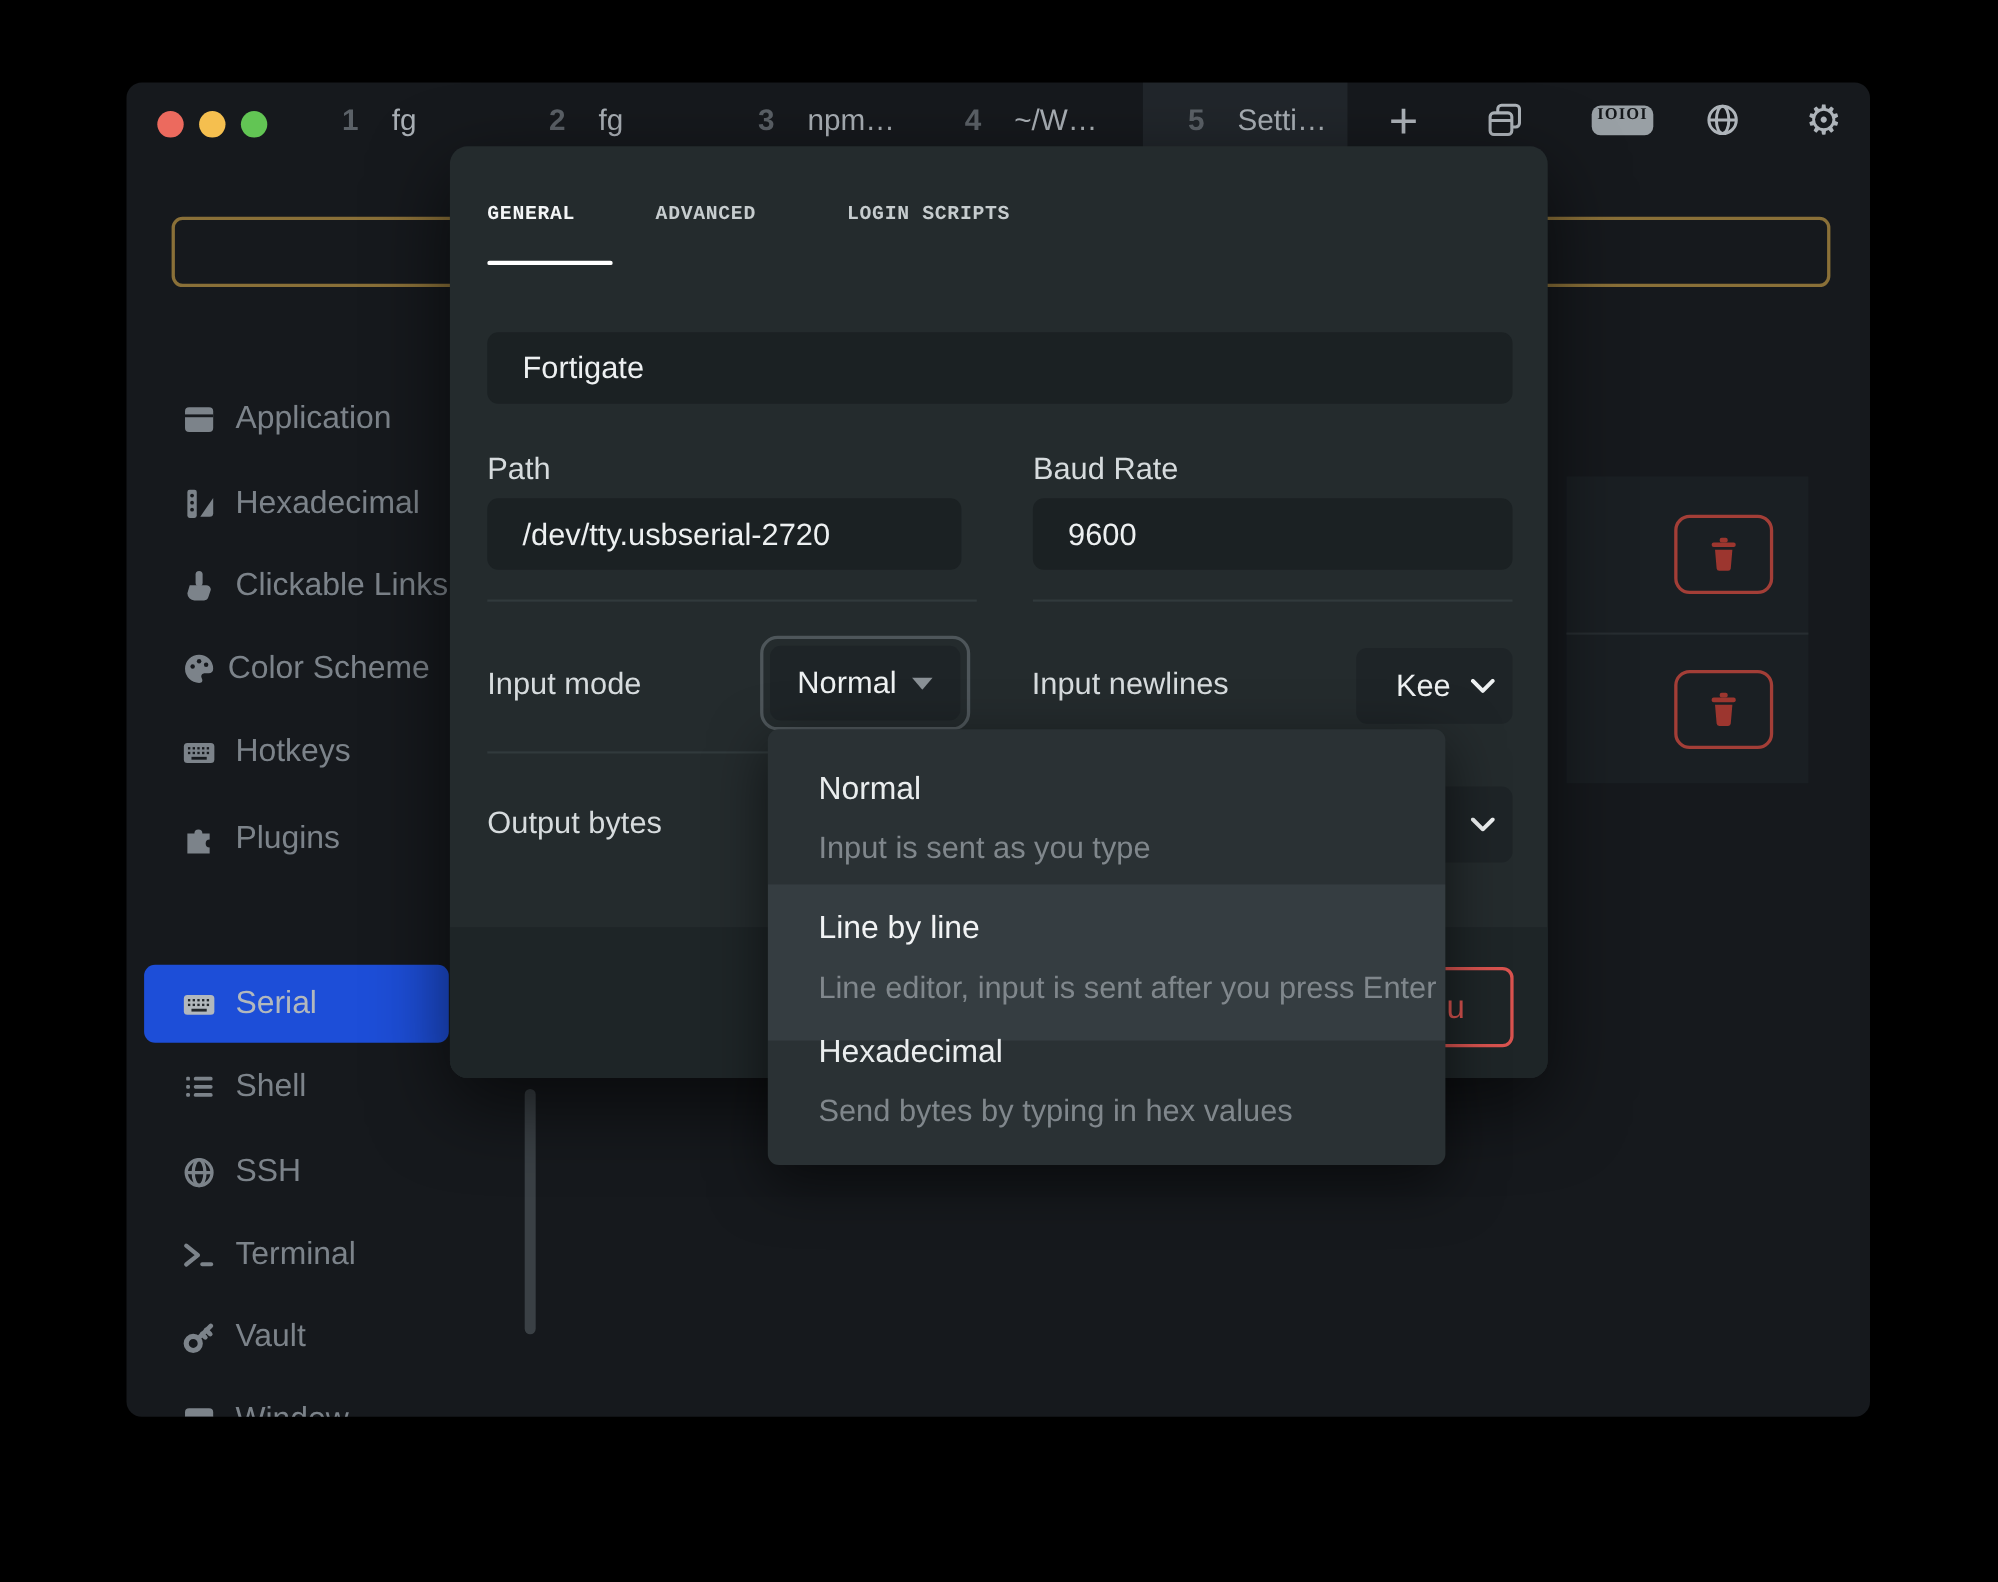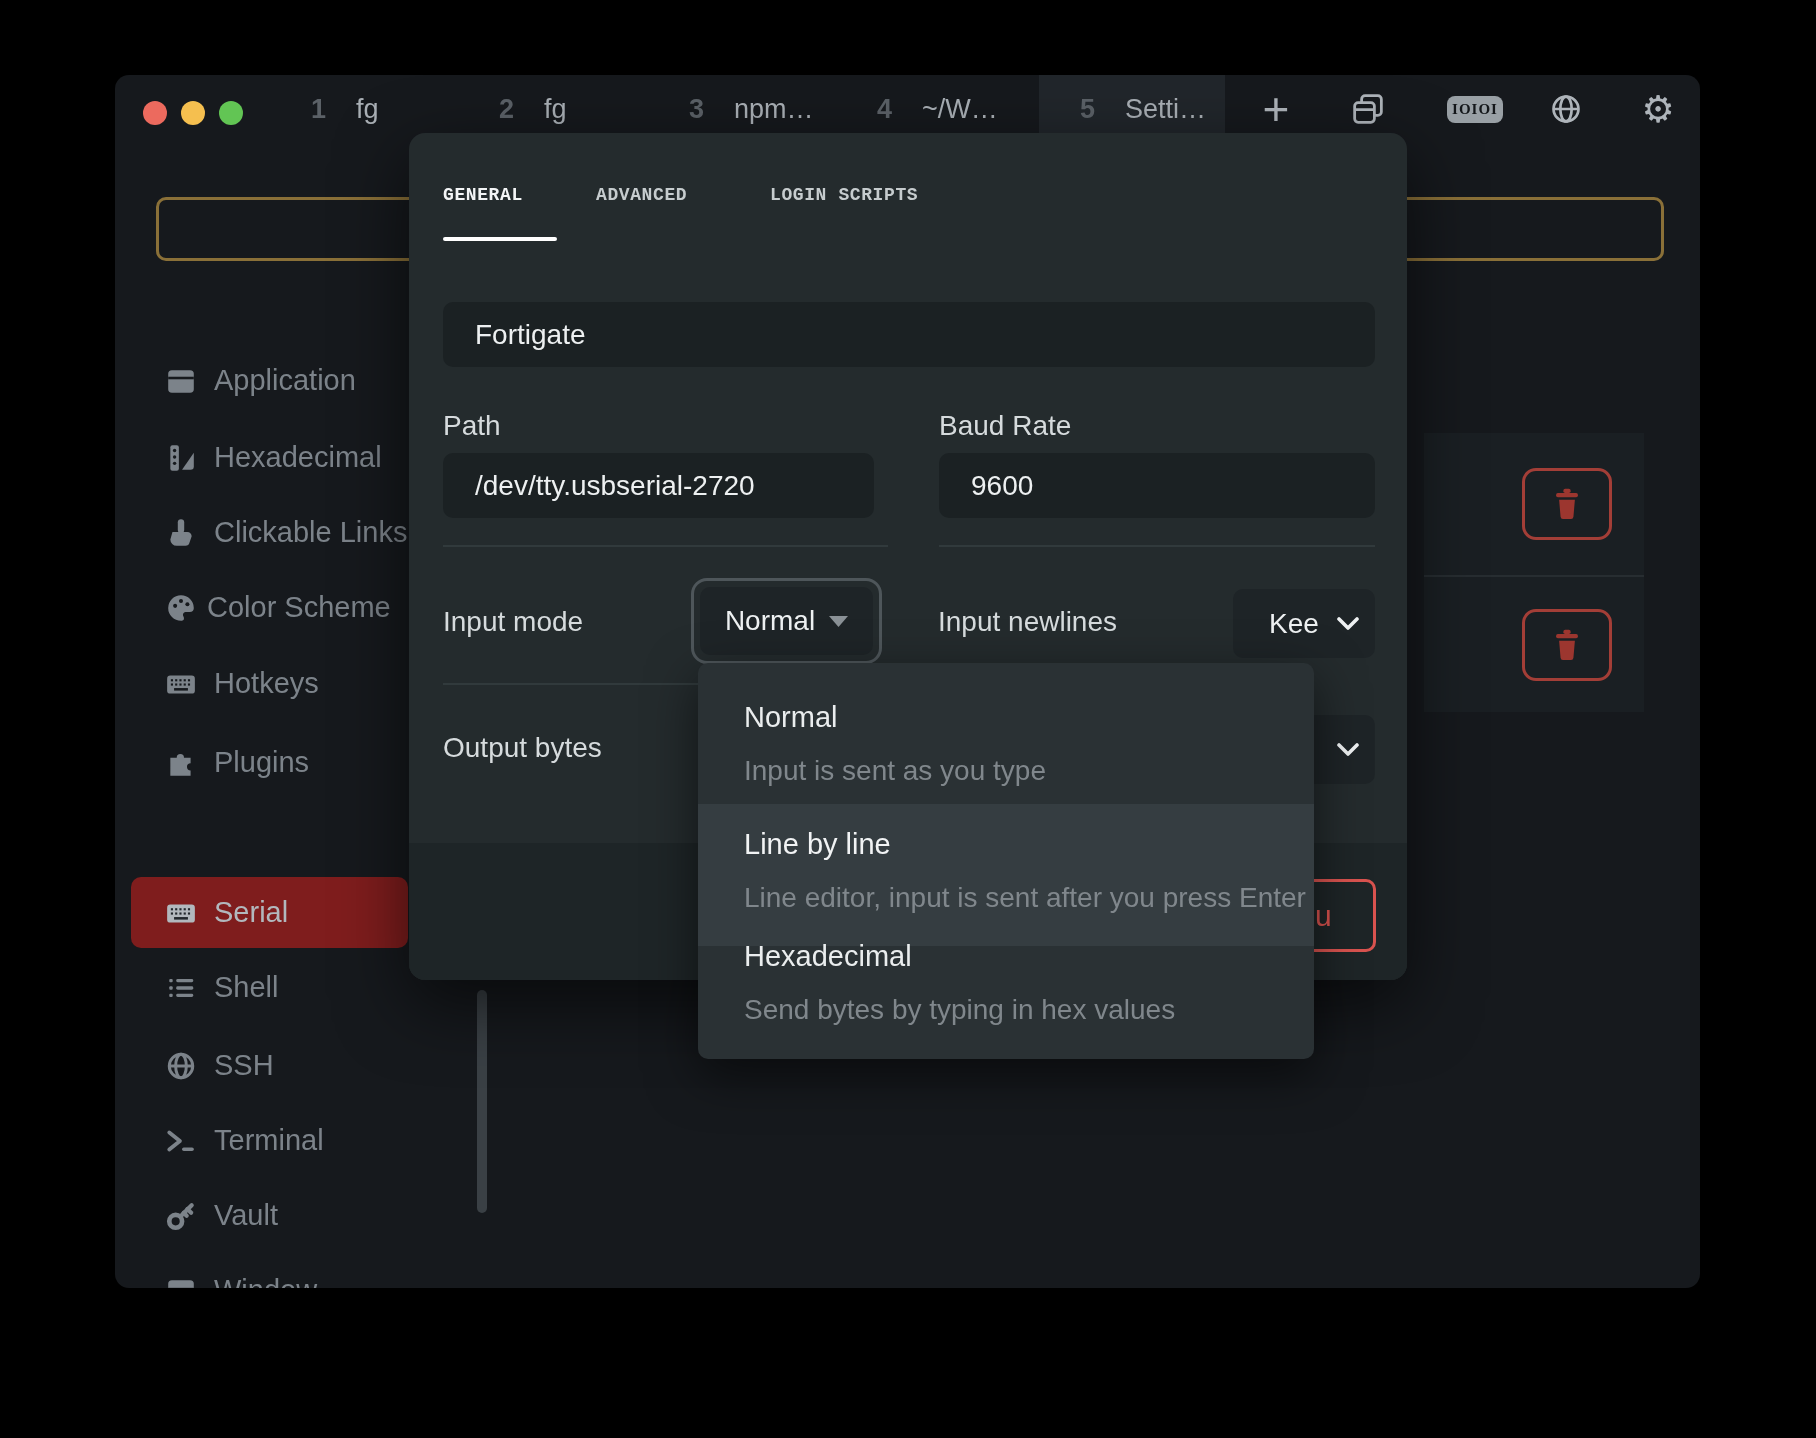--- a/index.html
+++ b/index.html
@@ -15,21 +15,21 @@
   .titlebar { position:absolute; left:0; top:0; width:100%; height:68px; }
   .tl { position:absolute; top:26px; width:24px; height:24px; border-radius:50%; }
   .tab { position:absolute; top:0; height:68px; display:flex; align-items:center; gap:30px;
          font-size:27px; }
   .tab .tnum { color:#5b6167; font-weight:700; }
   .tab .tlabel { color:#a9afb5; }
   .tab.active { background:#21262b; }
   .tbicon { position:absolute; top:0; height:68px; display:flex; align-items:center;
             justify-content:center; color:#aeb4ba; }
   .serial-badge { position:absolute; top:21px; width:56px; height:27px; background:#99a0a5;
-                  border-radius:8px; display:flex; align-items:center; justify-content:center;
+                  border-radius:8px; display:flex; align-items:flex-start; justify-content:center;
                   font-family:"Liberation Serif", serif; font-weight:700; font-size:15px;
                   letter-spacing:1px; color:#14171a; }
   .gear-glyph { font-family:"DejaVu Sans", sans-serif; font-size:37px; }
   .plus-glyph { font-size:46px; font-weight:300; line-height:0; }
 
   
   .orange-box { position:absolute; left:41px; top:122px; width:1508px; height:64px;
                 border:3px solid #8a7038; border-radius:10px; }
   .rows-panel { position:absolute; left:1309px; top:358px; width:220px; height:279px;
                 background:#1a1f23; }
@@ -37,21 +37,21 @@
   .trash-btn { position:absolute; left:98px; width:90px; height:72px;
                border:3px solid #a33e37; border-radius:14px; background:transparent;
                display:flex; align-items:center; justify-content:center; color:#9c362f; }
   .v-scrollbar { position:absolute; left:362px; top:915px; width:10px; height:223px;
                  background:#3a4045; border-radius:5px; }
 
   
   .sitem { position:absolute; left:16px; width:277px; height:71px; display:flex;
            align-items:center; padding-left:34px; gap:17px; color:#7c838a; font-size:29px;
            cursor:default; }
-  .sitem.selected { background:#7f1d1d; border-radius:10px; color:#b2b8bd; }
+  .sitem.selected { background:#1d4ed8; border-radius:10px; color:#b2b8bd; }
   .sicon { width:32px; height:32px; flex:0 0 32px; display:inline-flex; }
   .sicon svg { width:32px; height:32px; }
 
   
   .dialog { position:absolute; left:294px; top:58px; width:998px; height:847px;
             background:#242b2d; border-radius:16px; box-shadow:0 24px 70px rgba(0,0,0,.6);
             z-index:5; }
   .dtab { position:absolute; top:52px; font-size:18px; font-weight:700; letter-spacing:.6px;
           color:#c6ccce;font-family:Liberation Mono, monospace; }
   .dtab.active { color:#f3f5f6; }

